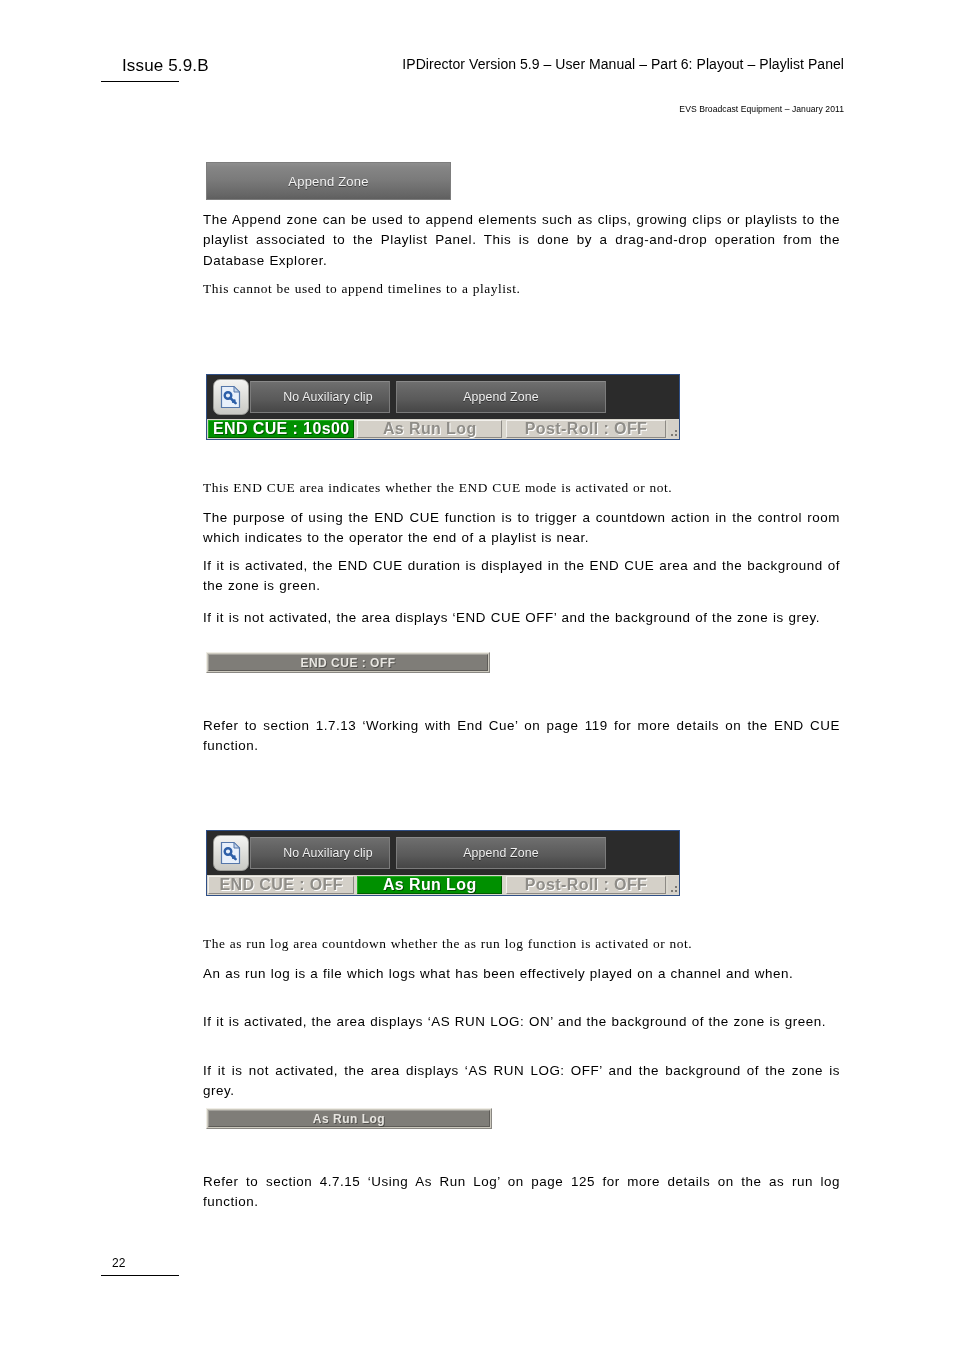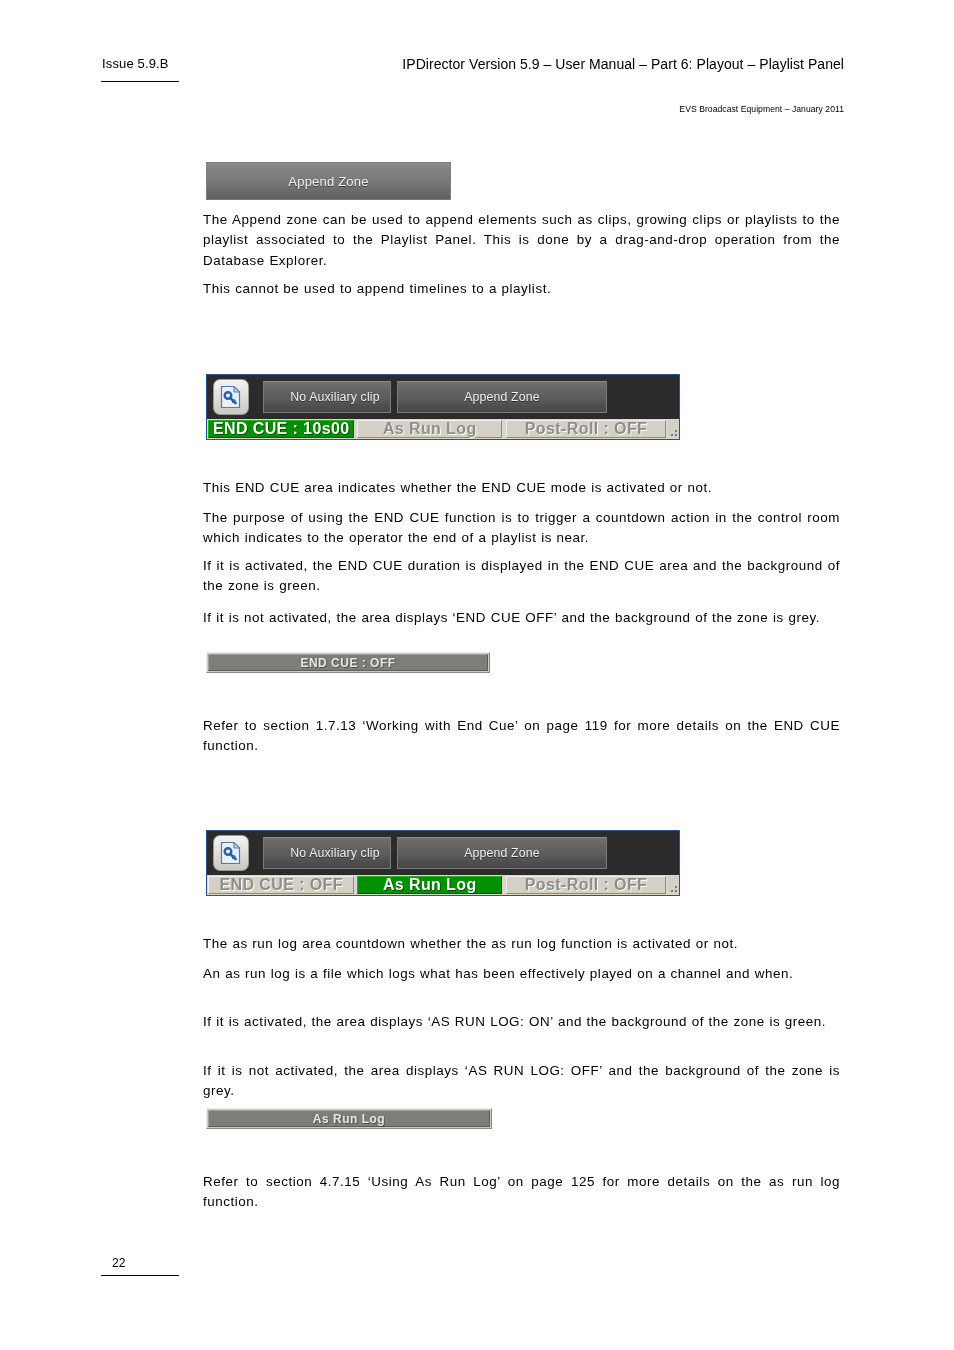--- a/index.html
+++ b/index.html
@@ -18,23 +18,23 @@
 
   
   .page-header {
     position: absolute;
     left: 0; top: 0;
     width: 954px;
     height: 100px;
   }
   .hdr-issue {
     position: absolute;
-    left: 102px;
+    left: 122px;
     top: 56px;
-    font-size: 13px;
+    font-size: 17px;
     letter-spacing: 0.15px;
     color: #000;
     white-space: nowrap;
   }
   .hdr-issue-rule {
     position: absolute;
     left: 101px;
     top: 81px;
     width: 78px;
     height: 0;
@@ -65,21 +65,21 @@
     position: absolute;
     left: 203px;
     width: 637px;
     font-size: 13.4px;
     line-height: 20.3px;
     text-align: justify;
     letter-spacing: 0.55px;
     word-spacing: 0.4px;
     color: #000;
   }
-  .para.nojust { text-align: left; }
+  .para.nojust { text-align: left; font-family: Liberation Serif, serif; }
 
   
   .append-banner {
     position: absolute;
     left: 206px;
     top: 162px;
     width: 245px;
     height: 38px;
     background: linear-gradient(to bottom,
         #8e8e8e 0%, #858585 12%, #7b7b7b 45%,
@@ -139,21 +139,21 @@
     border-top-color: #898989;
     box-sizing: border-box;
     display: flex;
     align-items: center;
     justify-content: center;
     color: #f0f0f0;
     font-size: 12.3px;
     letter-spacing: 0.15px;
     text-shadow: 0 1px 0 rgba(0,0,0,0.5);
   }
-  .btn-aux   { width: 128px; margin-left: 14px; padding-left: 16px; }
+  .btn-aux   { width: 140px; margin-left: 1px; padding-left: 16px; }
   .btn-append{ width: 210px; margin-left: 6px; }
 
   
   .panel-status {
     position: relative;
     height: 20px;
     background: #d9d6cd;
     display: flex;
     align-items: stretch;
     padding: 1px 0 1px 1px;

